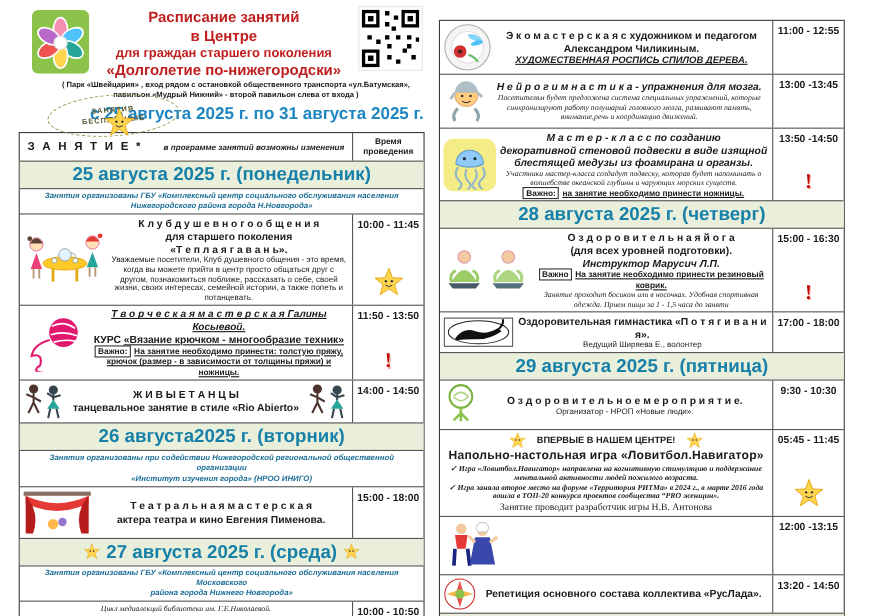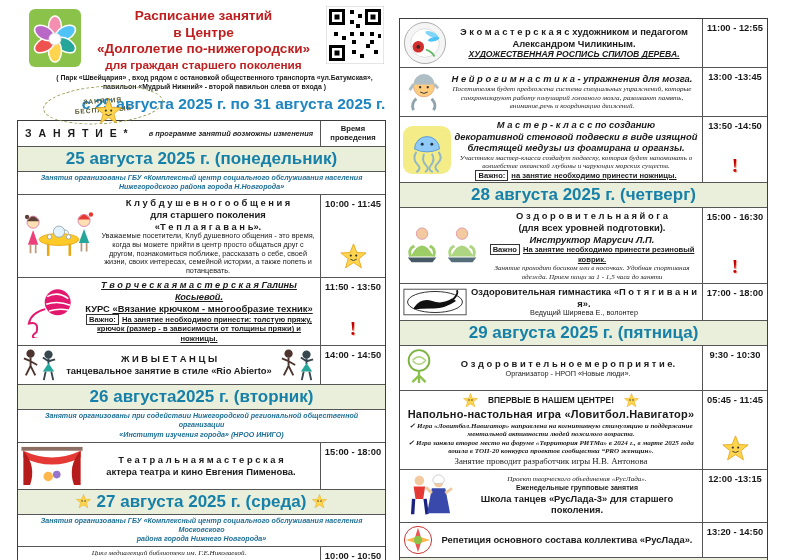--- a/index.html
+++ b/index.html
@@ -93,22 +93,22 @@
                 <rect x="44.5" y="8.5" width="5" height="5"></rect>
                 <rect x="3" y="39" width="16" height="16"></rect>
                 <rect x="6" y="42" width="10" height="10" fill="#fff"></rect>
                 <rect x="8.5" y="44.5" width="5" height="5"></rect>
                 <path d="M24 4h4v4h-4z M32 8h4v4h-4z M24 14h4v4h-4z M30 18h4v4h-4z M24 26h4v4h-4z M34 26h4v4h-4z M44 26h4v4h-4z M8 26h4v4h-4z M16 30h4v4h-4z M26 34h4v4h-4z M40 38h4v4h-4z M48 44h4v4h-4z M26 44h4v4h-4z M34 48h4v4h-4z M44 34h4v4h-4z M52 28h3v4h-3z"></path>
               </g>
             </svg></span>
         <div class="titles">
           <div class="t-red">Расписание занятий</div>
           <div class="t-red">в Центре</div>
+          <div class="t-red small">для граждан старшего поколения</div>
           <div class="t-red">«Долголетие по-нижегородски»</div>
-          <div class="t-red small">для граждан старшего поколения</div>
         </div>
         <div class="addr">
           <div>( Парк «Швейцария» , вход рядом с  остановкой общественного  транспорта «ул.Батумская»,</div>
           <div>павильон «Мудрый Нижний»  -  второй павильон слева от входа )</div>
         </div>
         <div class="oval">
           <div>ЗАНЯТИЯ</div>
           <div>БЕСПЛАТНЫЕ</div>
         </div>
         <div class="period">с 25 августа 2025 г. по 31 августа 2025 г.</div>
@@ -469,21 +469,21 @@
                   <span class="icn">
                     <svg width="15" height="15" viewBox="0 0 30 30">
                       <path d="M15 1 L18.7 10.6 29 11 20.9 17.6 23.8 27.6 15 21.8 6.2 27.6 9.1 17.6 1 11 11.3 10.6 Z" fill="#ffd54f" stroke="#e6a817"></path>
                       <circle cx="12" cy="14" r="1.5" fill="#333"></circle>
                       <circle cx="18" cy="14" r="1.5" fill="#333"></circle>
                     </svg>
                   </span>
                 </div>
                 <div class="ln ti2"><span>Напольно-настольная игра «Ловитбол.Навигатор»</span></div>
                 <div class="ln chk"><span>✓ </span><span>Игра «Ловитбол.Навигатор» направлена на когнитивную стимуляцию и поддержание ментальной активности людей пожилого возраста.</span></div>
-                <div class="ln chk"><span>✓ </span><span>Игра заняла второе место на форуме «Территория РИТМа» в 2024 г., в марте 2025 года вошла в ТОП-20 конкурса проектов сообщества “PRO женщин».</span></div>
+                <div class="ln chk"><span>✓ </span><span>Игра заняла второе место на форуме «Территория РИТМа» в 2024 г., в марте 2016 года вошла в ТОП-20 конкурса проектов сообщества “PRO женщин».</span></div>
                 <div class="ln ds"><span>Занятие проводит разработчик игры  Н.В. Антонова</span></div>
               </div>
             </div>
             <div class="tcell">
               <div class="time">05:45 - 11:45</div>
               <span class="icn ticon">
                 <svg width="27" height="27" viewBox="0 0 30 30">
                   <path d="M15 1 L18.7 10.6 29 11 20.9 17.6 23.8 27.6 15 21.8 6.2 27.6 9.1 17.6 1 11 11.3 10.6 Z" fill="#ffd54f" stroke="#e6a817"></path>
                   <circle cx="12" cy="14" r="1.2" fill="#333"></circle>
                   <circle cx="18" cy="14" r="1.2" fill="#333"></circle>
@@ -498,25 +498,20 @@
                 <svg width="50" height="48" viewBox="0 0 52 50">
                   <circle cx="17" cy="9" r="5" fill="#f3c9a0"></circle>
                   <path d="M11 15 h12 l-2 13 h-8 z" fill="#e53935"></path>
                   <path d="M11 28 l-1 16 M23 28 l2 16" stroke="#1a237e" stroke-width="3.5"></path>
                   <circle cx="37" cy="11" r="5" fill="#f3c9a0"></circle>
                   <path d="M31 9 a6 6 0 0 1 12 0 l-2 3 h-8 z" fill="#fff" stroke="#ccc"></path>
                   <path d="M30 17 h14 l5 26 h-24 z" fill="#3949ab"></path>
                   <path d="M30 22 l-6 -6 M44 22 l7 -5" stroke="#f3c9a0" stroke-width="3"></path>
                 </svg>
               </span>
-              <div class="lines">
-                <div class="ln di"><span>Проект творческого объединения «РусЛада».</span></div>
-                <div class="ln db2"><span>Еженедельные групповые занятия</span></div>
-                <div class="ln t1"><span>Школа  танцев «РусЛада-3»  для старшего поколения.</span></div>
-              </div>
             </div>
             <div class="tcell">
               <div class="time">12:00 -13:15</div>
             </div>
           </div>
           <div class="r entry">
             <div class="main">
               <span class="icn">
                 <svg width="30" height="30" viewBox="0 0 32 32">
                   <circle cx="16" cy="16" r="14.5" fill="#fff" stroke="#c62828"></circle>

